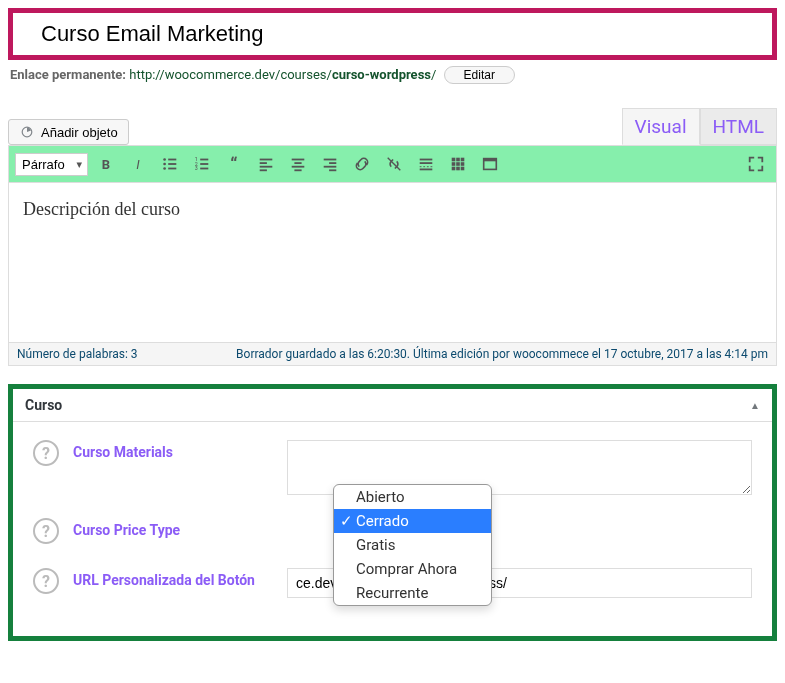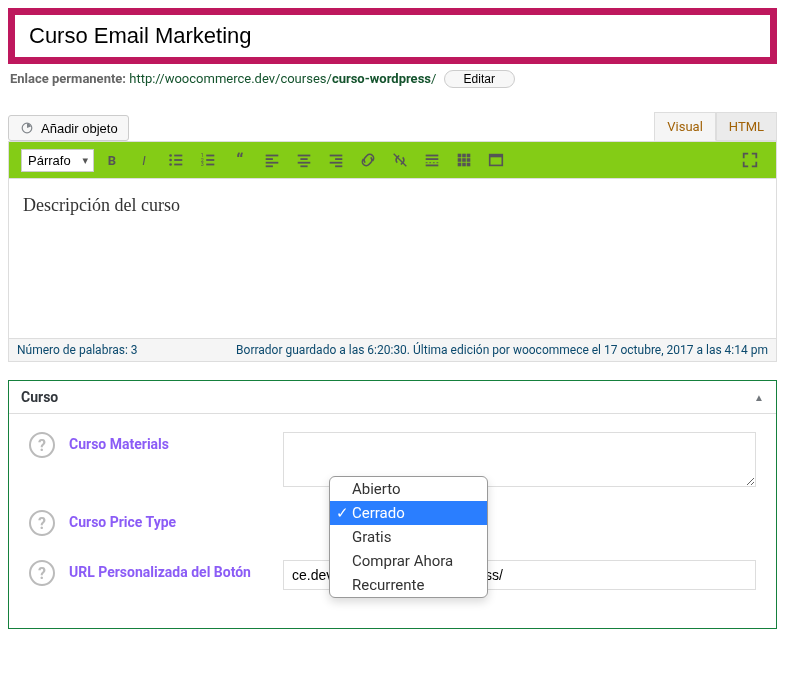--- a/index.html
+++ b/index.html
@@ -1,40 +1,40 @@
 <!DOCTYPE html>
 <html><head>
 <meta charset="utf-8">
 <style>
 * { box-sizing: border-box; margin: 0; padding: 0; }
 body { font-family: -apple-system, BlinkMacSystemFont, "Segoe UI", Roboto, sans-serif; font-size: 13px; color: #32373c; background: #fff; padding: 8px; width: 785px; }
-.title-input { width: 100%; padding: 8px 14px; font-size: 22px; border: 7px solid #be185d; background: #fff; outline: none; }
+.title-input { width: 100%; padding: 8px 28px; font-size: 22px; border: 5px solid #be185d; background: #fff; outline: none; }
 .permalink-row { padding: 6px 2px; font-size: 13px; color: #666; }
 .permalink-label { font-weight: bold; }
 .permalink-link { color: #14532d; }
 .permalink-slug { font-weight: bold; }
 .edit-btn { margin-left: 4px; padding: 1px 19px; font-size: 12px; border: 1px solid #ccc; background: #f7f7f7; border-radius: 9px; cursor: pointer; }
 .editor-wrap { margin-top: 18px; }
 .media-row { display: flex; align-items: flex-end; }
 .add-media-btn { display: inline-flex; align-items: center; gap: 6px; padding: 4px 10px; border: 1px solid #ccc; background: #f7f7f7; border-radius: 3px; cursor: pointer; font-size: 13px; text-align: center; }
 .tabs { margin-left: auto; display: flex; }
-.tab { padding: 6px 12px; border: 1px solid #ddd; background: #f1f1f1; cursor: pointer; font-size: 13px; color: #a16207; }
+.tab { padding: 6px 12px; border: 1px solid #ddd; background: #f1f1f1; cursor: pointer; font-size: 19px; color: #8b5cf6; }
 .tab.active { background: #f5f5f5; border-bottom-color: #f5f5f5; }
 .tab:not(.active) { background: #ebebeb; }
-.toolbar { display: flex; align-items: center; gap: 4px; padding: 4px 12px; border: 1px solid #ddd; background: #84cc16; }
+.toolbar { display: flex; align-items: center; gap: 4px; padding: 4px 6px; border: 1px solid #ddd; background: #86efac; }
 .format-select { padding: 3px 22px 3px 6px; border: 1px solid #ccc; background: #fff; font-size: 13px; appearance: none; position: relative; }
 .select-wrap { position: relative; display: inline-block; }
 .select-wrap::after { content: "▾"; position: absolute; right: 6px; top: 50%; transform: translateY(-50%); pointer-events: none; font-size: 11px; color: #555; }
 .tbtn { width: 28px; height: 28px; display: inline-flex; align-items: center; justify-content: center; cursor: pointer; border-radius: 2px; color: #555; }
 .tbtn svg { width: 18px; height: 18px; }
 .spacer { flex: 1; }
 .editor-content { border: 1px solid #ddd; border-top: none; padding: 16px 14px; min-height: 160px; font-family: Georgia, serif; font-size: 18px; color: #333; }
 .status-bar { display: flex; border: 1px solid #ddd; border-top: none; background: #f5f5f5; padding: 4px 8px; font-size: 12px; color: #0c4a6e; }
 .status-bar .right { margin-left: auto; }
-.metabox { margin-top: 18px; border: 1px solid #15803d; }
+.metabox { margin-top: 18px; border: 5px solid #15803d; }
 .metabox-header { display: flex; align-items: center; padding: 8px 12px; border-bottom: 1px solid #ddd; font-weight: bold; font-size: 14px; }
 .metabox-header .toggle { margin-left: auto; color: #72777c; font-size: 10px; }
 .metabox-body { padding: 18px 20px; }
 .field-row { display: flex; align-items: flex-start; gap: 14px; margin-bottom: 20px; position: relative; }
 .help-icon { width: 26px; height: 26px; border: 2px solid #bbb; border-radius: 50%; display: inline-flex; align-items: center; justify-content: center; color: #bbb; font-weight: bold; font-size: 16px; flex-shrink: 0; }
 .field-label { width: 200px; font-weight: bold; font-size: 14px; color: #8b5cf6; padding-top: 4px; }
 .field-control { flex: 1; }
 .field-control textarea { width: 100%; height: 55px; border: 1px solid #ddd; padding: 6px; font-size: 13px; resize: both; }
 .field-control input[type=text] { width: 100%; border: 1px solid #ddd; padding: 6px 8px; font-size: 14px; }
 .dropdown { position: absolute; left: 300px; top: -34px; background: #fff; border: 1px solid #999; border-radius: 6px; box-shadow: 0 4px 10px rgba(0,0,0,0.15); width: 159px; z-index: 10; overflow: hidden; }

